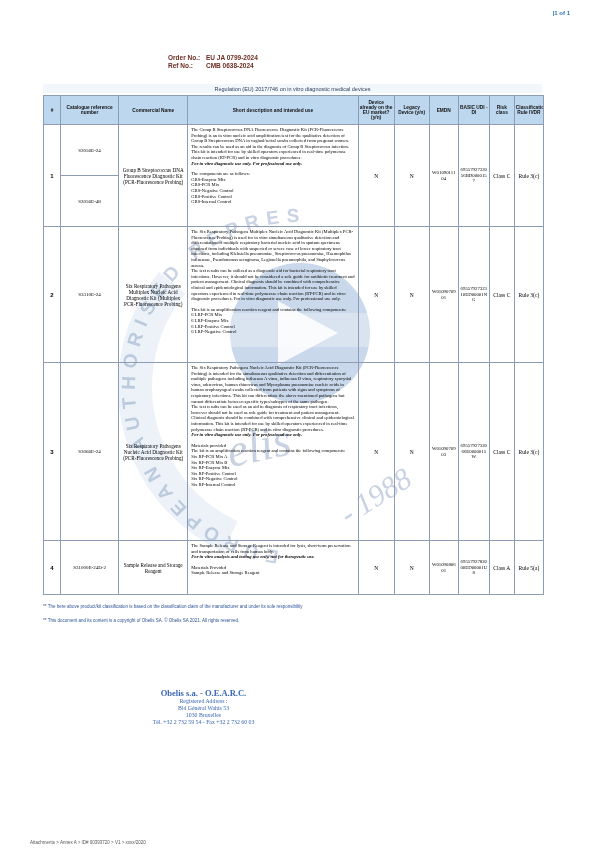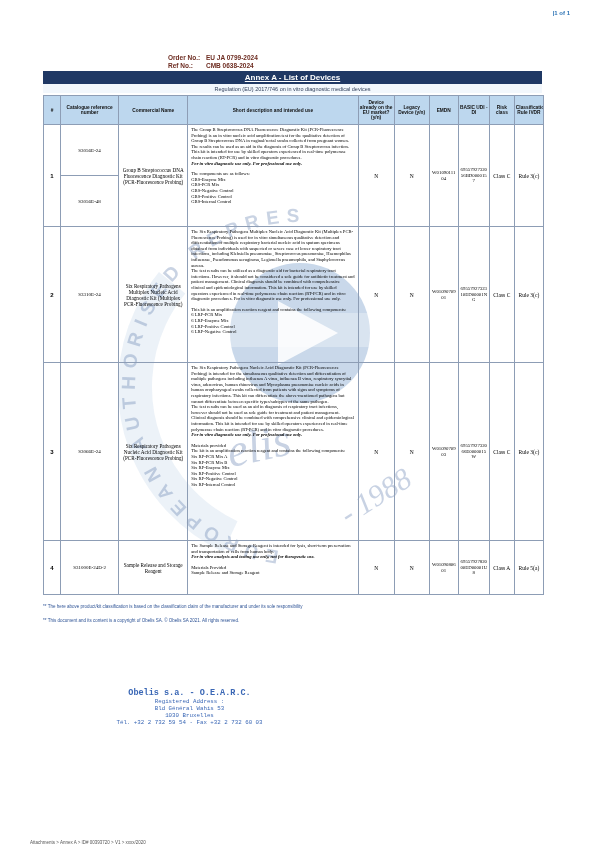--- a/index.html
+++ b/index.html
@@ -29,22 +29,22 @@
   td.c-desc .gap{height:5px;}
   td.c-desc .emph{font-style:italic;font-weight:bold;}
   td.c-val{font:5.5px "Liberation Serif",serif;text-align:center;}
   td.c-code{font:4.8px "Liberation Serif",serif;text-align:center;word-break:break-all;padding:0 1.5px;line-height:5.6px;}
 
   .footnotes{position:absolute;top:604px;left:43px;width:500px;font:4.5px "Liberation Sans",sans-serif;
              color:#2f5496;line-height:6px;}
   .footnotes div{margin-bottom:8px;}
   .signature{position:absolute;top:632px;left:43px;font:bold italic 7.5px "Liberation Sans",sans-serif;
              font-style:italic;color:#1f3864;line-height:15px;}
-  .stamp{position:absolute;top:688px;left:112px;width:155px;text-align:center;color:#3a67b5;
-         font-family:Liberation Mono, monospace;z-index:2;}
+  .stamp{position:absolute;top:688px;left:126px;width:155px;text-align:center;color:#3a67b5;
+         font-family:Liberation Serif, serif;z-index:2;}
   .stamp .s-title{font-size:8.5px;font-weight:bold;line-height:10px;}
   .stamp .s-line{font-size:5.8px;line-height:7px;}
   .doc-footer{position:absolute;bottom:4px;left:30px;font:4.5px "Liberation Sans",sans-serif;color:#555;}
 
   .watermark{position:absolute;top:195px;left:90px;width:420px;height:400px;z-index:1;pointer-events:none;}
 </style>
 </head>
 <body>
 
 <div class="page">
@@ -66,21 +66,20 @@
     <text x="258" y="330" font-family="Liberation Serif, serif" font-style="italic" font-size="30" fill="rgba(96,126,176,0.35)" transform="rotate(-32 258 330)">- 1988</text>
   </svg>
 
   <div class="page-number">|1 of 1</div>
 
   <div class="order-block">
     <div><span class="lbl">Order No.:</span><span>EU JA 0799-2024</span></div>
     <div><span class="lbl">Ref No.:</span><span>CMB 0638-2024</span></div>
   </div>
 
-  <div class="annex-bar">Annex A - List of Devices</div>
   <div class="regulation">Regulation (EU) 2017/746 on in vitro diagnostic medical devices</div>
 
   <table class="devices">
     <colgroup>
       <col style="width:17px">
         <col style="width:58px">
         <col style="width:69px">
         <col style="width:170px">
       <col style="width:36px">
         <col style="width:35px">

